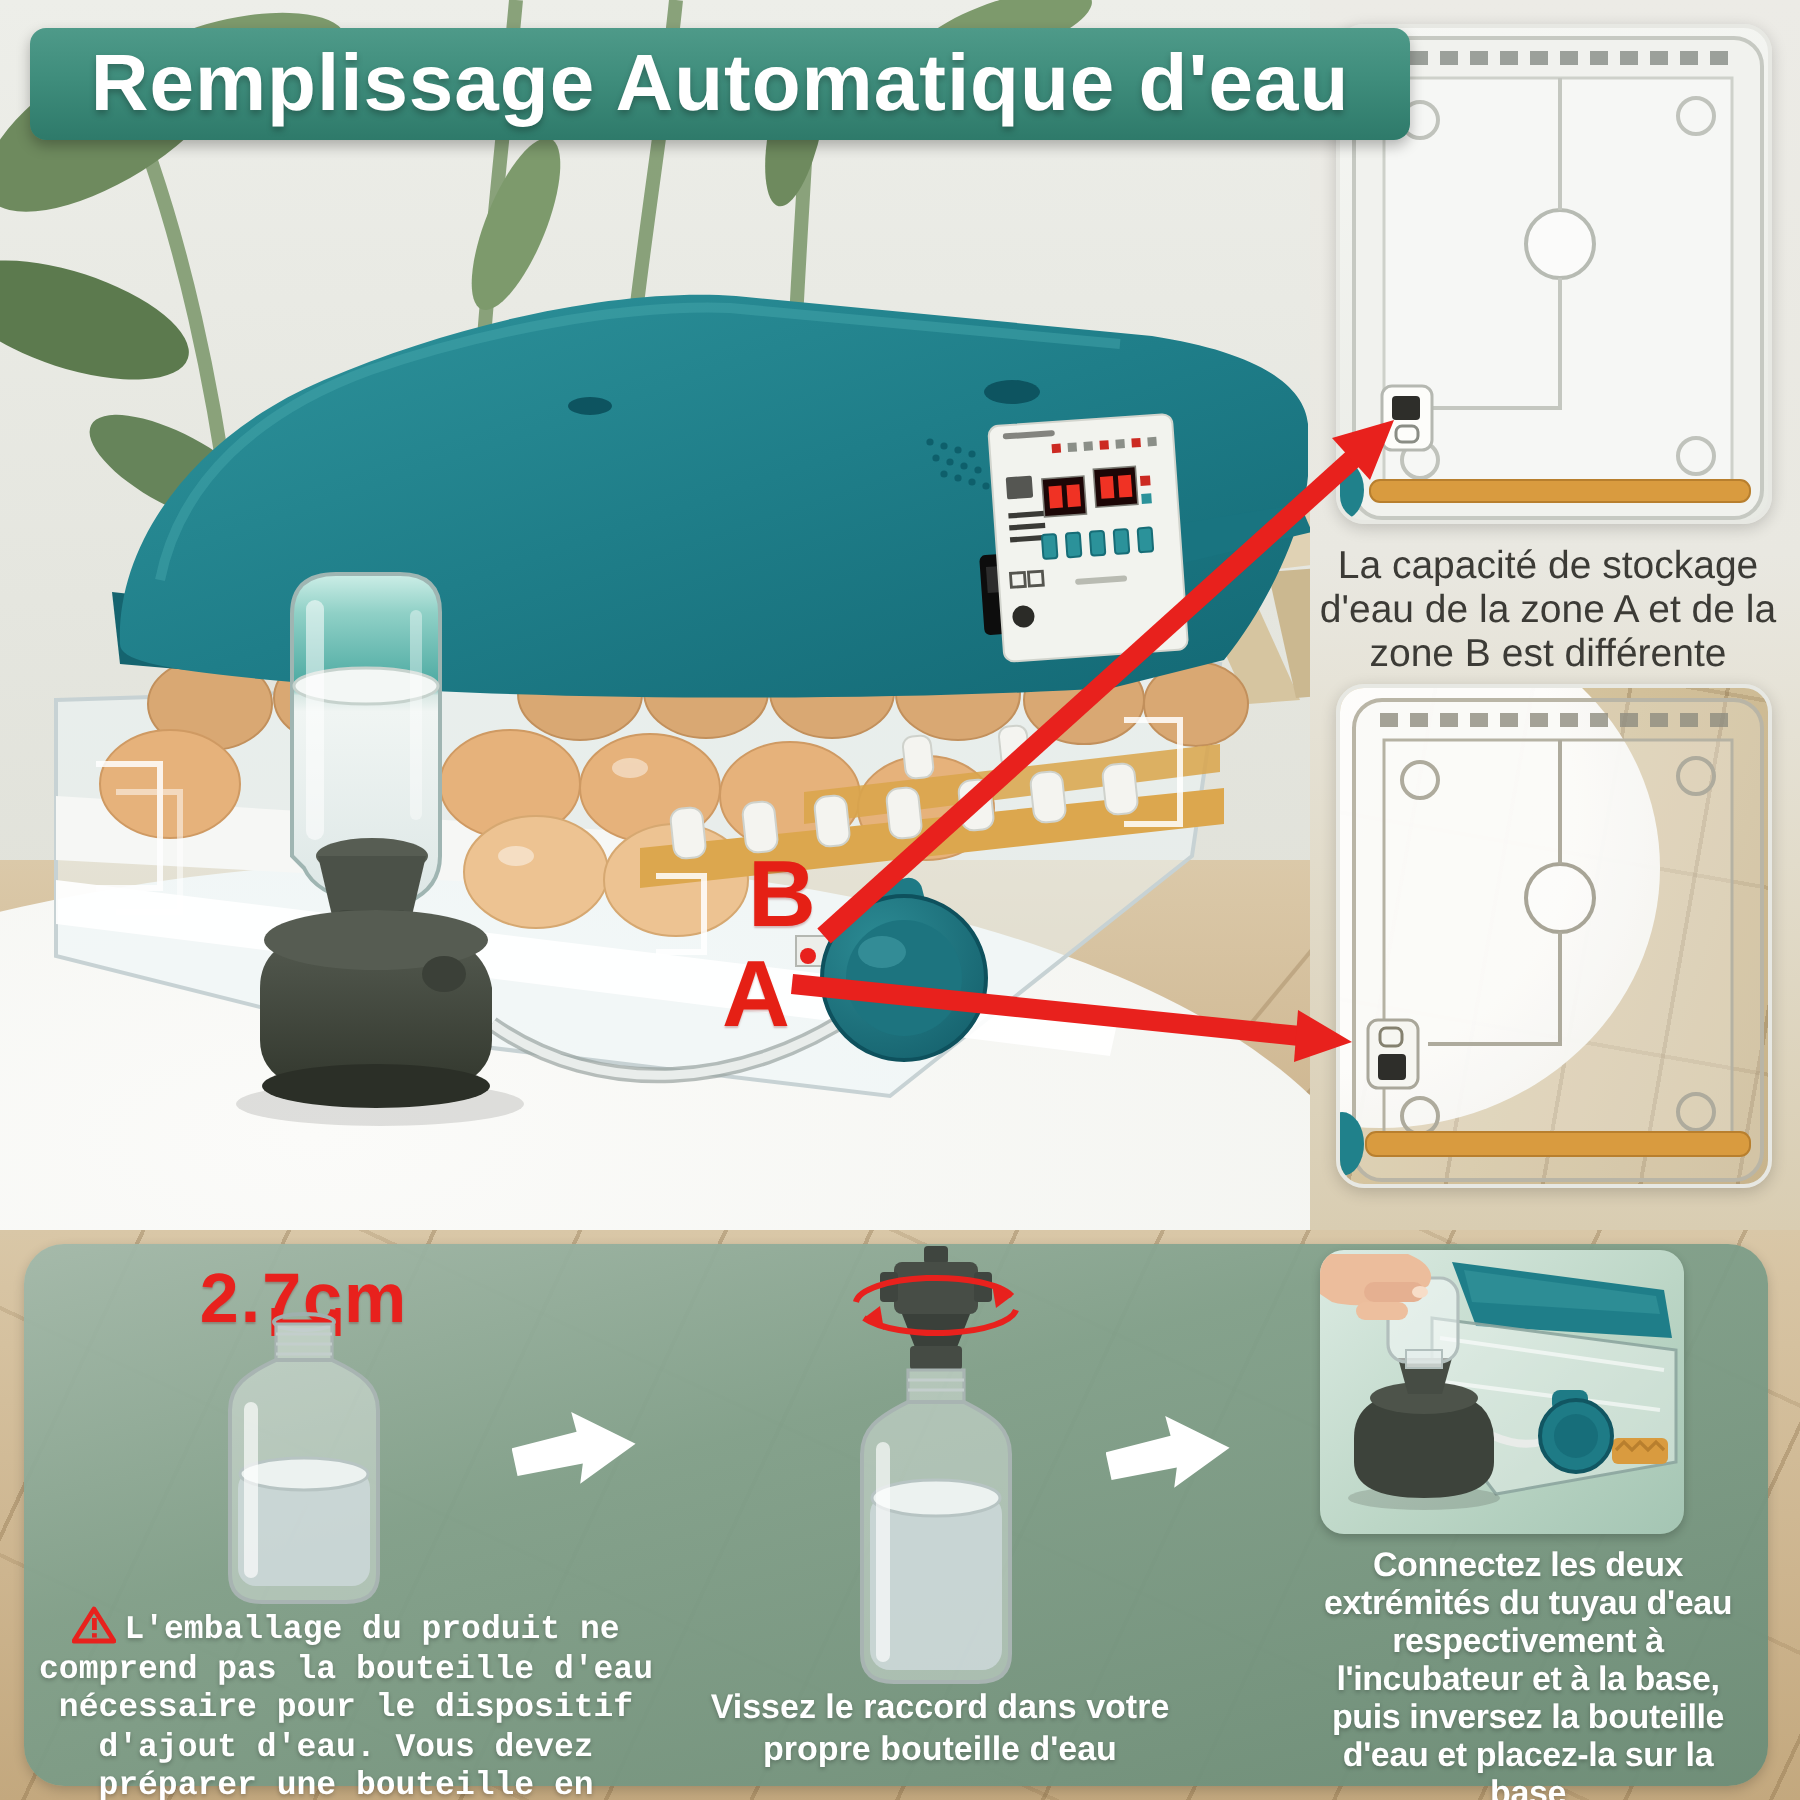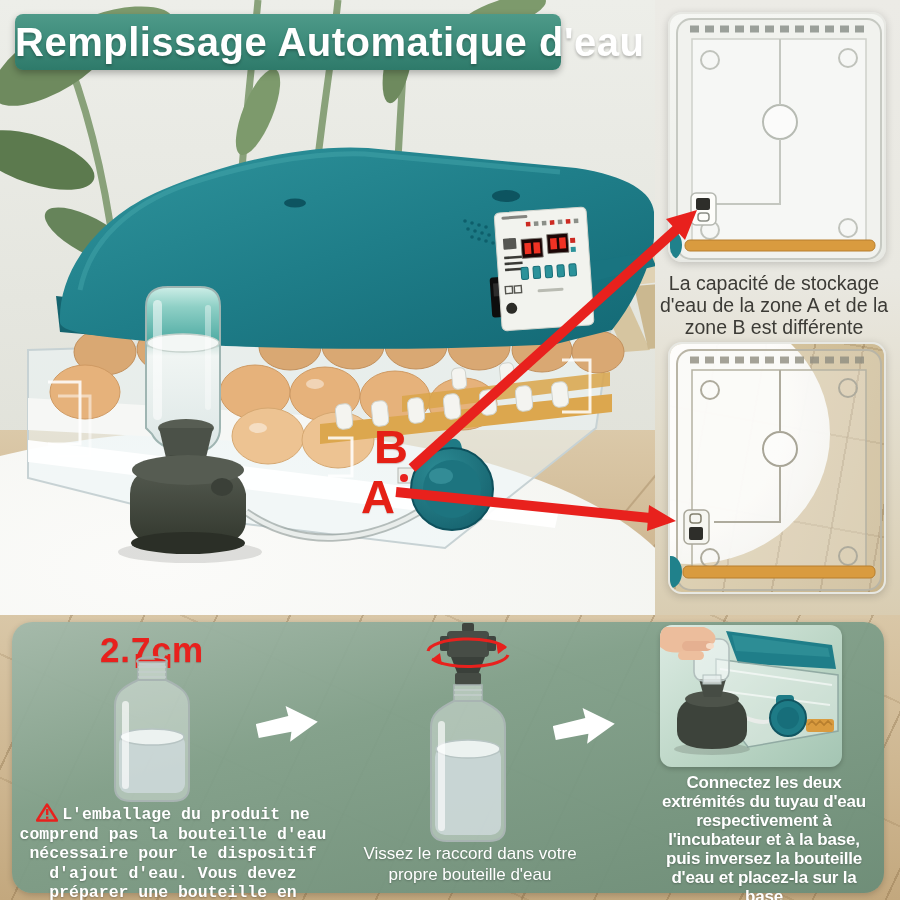--- a/index.html
+++ b/index.html
@@ -4,24 +4,24 @@
 <style>
   html,body{margin:0;padding:0;background:#dfe0da;}
   *{box-sizing:border-box;}
   .stage{
     position:relative;width:900px;height:900px;overflow:hidden;
     font-family:"Liberation Sans",sans-serif;background:#e9eae5;
   }
   .abs{position:absolute;}
   
   .banner{
-    left:15px;top:14px;width:546px;height:56px;border-radius:8px;
+    left:15px;top:14px;width:690px;height:56px;border-radius:8px;
     background:linear-gradient(180deg,#4e9a89 0%,#3f8d7c 45%,#2e7a6a 100%);
     box-shadow:0 3px 7px rgba(0,0,0,.28);
-    display:flex;align-items:center;z-index:40;
+    display:flex;align-items:center;justify-content:center;z-index:40;
   }
   .banner-title{
     color:#fff;font-size:40px;font-weight:bold;letter-spacing:.5px;
     text-shadow:0 2px 3px rgba(0,0,0,.25);white-space:nowrap;
   }
   
   .main-scene{left:0;top:0;z-index:5;}
   .right-col-bg{left:655px;top:0;width:245px;height:615px;background:linear-gradient(180deg,#ecebe6 0%,#e9e8e1 45%,#e2dccb 70%,#d9cdb2 100%);z-index:6;}
   .inset{
     border-radius:14px;border:2px solid #e7e8e3;overflow:hidden;z-index:10;
@@ -61,21 +61,21 @@
     background:linear-gradient(165deg,rgba(163,185,170,.96) 0%,rgba(128,160,139,.94) 38%,rgba(108,141,120,.96) 100%);
     box-shadow:0 2px 6px rgba(0,0,0,.18);
   }
   .measure-label{
     left:92px;top:15px;width:120px;text-align:center;z-index:12;
     color:#e8211d;font-size:35px;font-weight:800;letter-spacing:1px;
     text-shadow:0 1px 1px rgba(100,0,0,.25);
   }
   .caption{color:#fff;text-align:center;z-index:12;text-shadow:0 1px 2px rgba(0,0,0,.25);}
   .caption-warning{left:10px;top:188px;width:326px;font-size:16.5px;line-height:19.5px;font-weight:600;font-family:Liberation Mono, monospace;}
-  .caption-step2{left:345px;top:228px;width:250px;font-size:17px;line-height:21px;font-weight:400;}
+  .caption-step2{left:345px;top:228px;width:250px;font-size:17px;line-height:21px;font-weight:700;}
   .caption-step3{left:652px;top:158px;width:224px;font-size:17px;line-height:19px;font-weight:600;letter-spacing:-.2px;}
   .warn-tri{display:inline-block;vertical-align:-3px;margin-right:4px;}
   .step-photo{
     left:660px;top:10px;width:182px;height:142px;border-radius:12px;overflow:hidden;z-index:12;
     background:linear-gradient(140deg,#dcebe3 0%,#bcd6c6 55%,#a4c5b3 100%);
     box-shadow:0 2px 5px rgba(0,0,0,.2);
   }
 </style>
 </head>
 <body>

